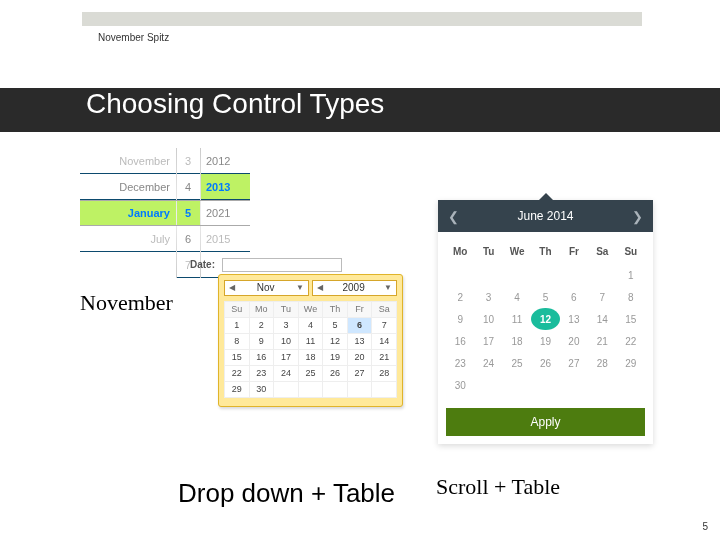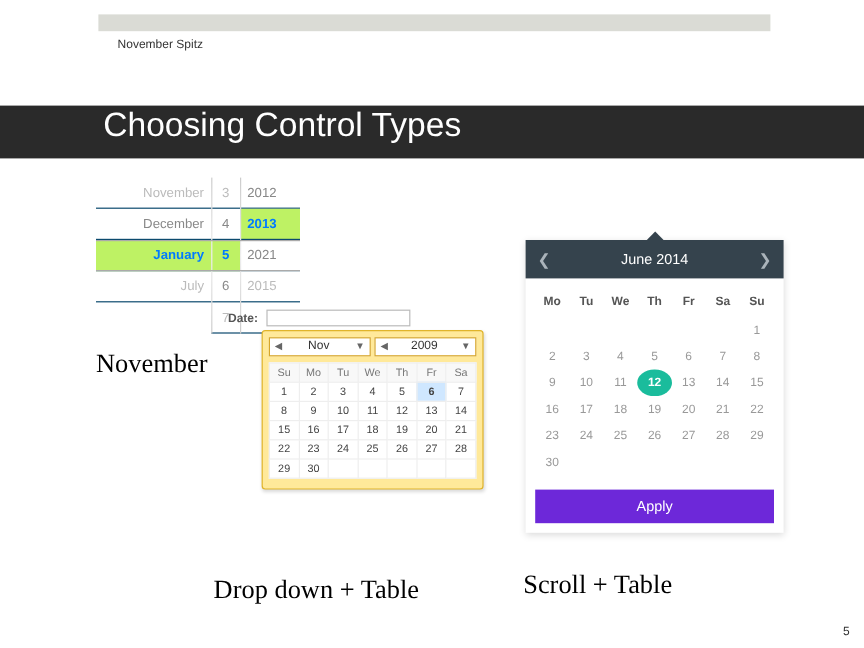--- a/index.html
+++ b/index.html
@@ -140,22 +140,22 @@
     width: 14.28%; height: 16px;
     font-size: 9px; text-align: center;
     border: 1px solid #eee;
   }
   .dd-grid th { color: #777; font-weight: normal; background: #f8f8f8; }
   .dd-grid td { color: #444; cursor: pointer; }
   .dd-grid td.hi { background: #cfe7ff; font-weight: bold; }
   .dd-caption {
     position: absolute;
     left: 178px; top: 478px;
-    font-size: 22px;
-    font-family: Liberation Serif, serif;
+    font-size: 26px;
+    font-family: Liberation Sans, sans-serif;
   }
 
   
   .st {
     position: absolute;
     left: 438px; top: 200px;
     width: 215px;
     background: #fff;
     box-shadow: 0 2px 6px rgba(0,0,0,.15);
     font-family: Arial, sans-serif;
@@ -186,21 +186,21 @@
     color: #999;
   }
   .st-grid th { color: #555; font-weight: bold; padding-bottom: 4px; }
   .st-grid td.cur {
     background: #1abc9c; color: #fff;
     border-radius: 50%;
     font-weight: bold;
   }
   .st-apply {
     margin: 8px; height: 28px;
-    background: #6d28d9; color: #fff;
+    background: #4d7c0f; color: #fff;
     display: flex; align-items: center; justify-content: center;
     font-size: 12px;
     cursor: pointer;
   }
   .st-caption {
     position: absolute;
     left: 436px; top: 474px;
     font-size: 22px;
     font-family: Georgia, serif;
   }

